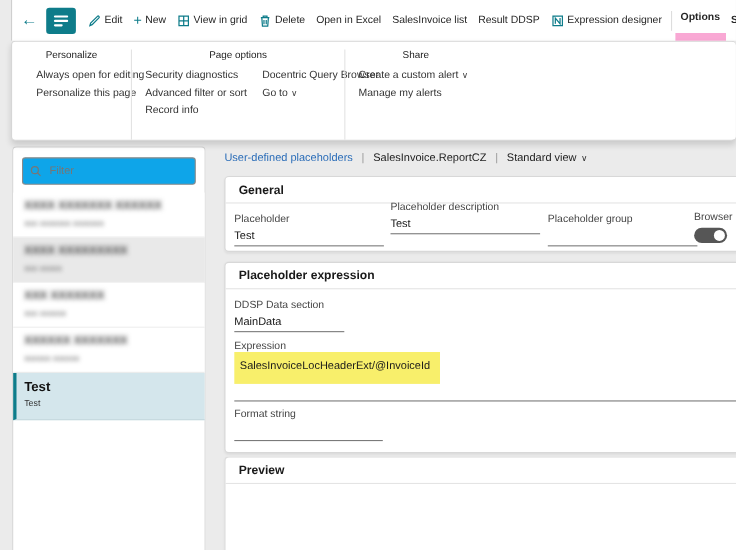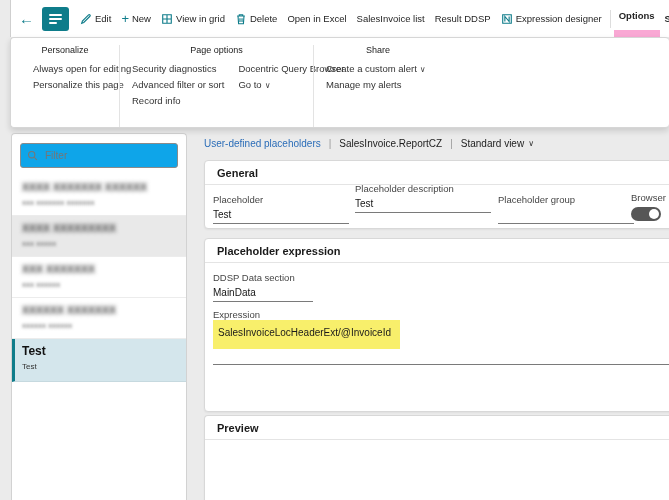--- a/index.html
+++ b/index.html
@@ -314,17 +314,21 @@
   <div class="field" style="left:8px;top:33px;width:100px;">
     <div class="lbl">DDSP Data section</div>
     <div class="val">MainData</div>
   </div>
 
   <div class="expr-label">Expression</div>
   <div class="expr-box">
     <span class="hl">SalesInvoiceLocHeaderExt/@InvoiceId</span>
   </div>
 
+  <div class="field" style="left:8px;top:132px;width:135px;">
+    <div class="lbl">Format string</div>
+    <div class="val"></div>
+  </div>
 </div>
 
 <div class="card" id="card-preview">
   <div class="card-title">Preview</div>
 </div>
 
 </body></html>

